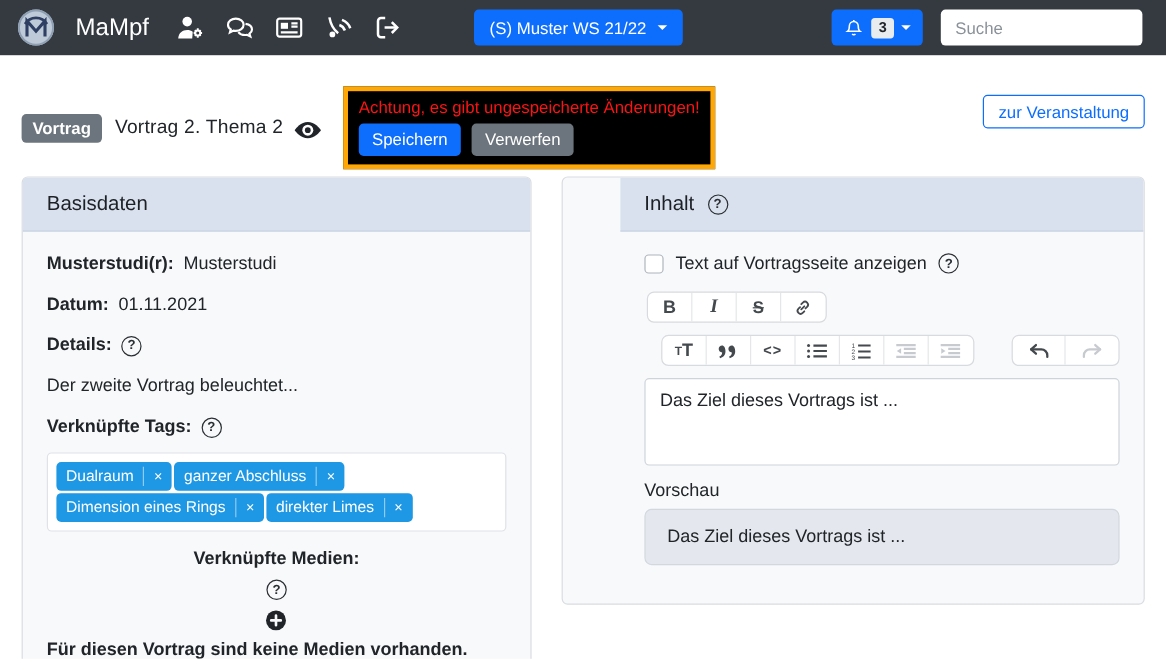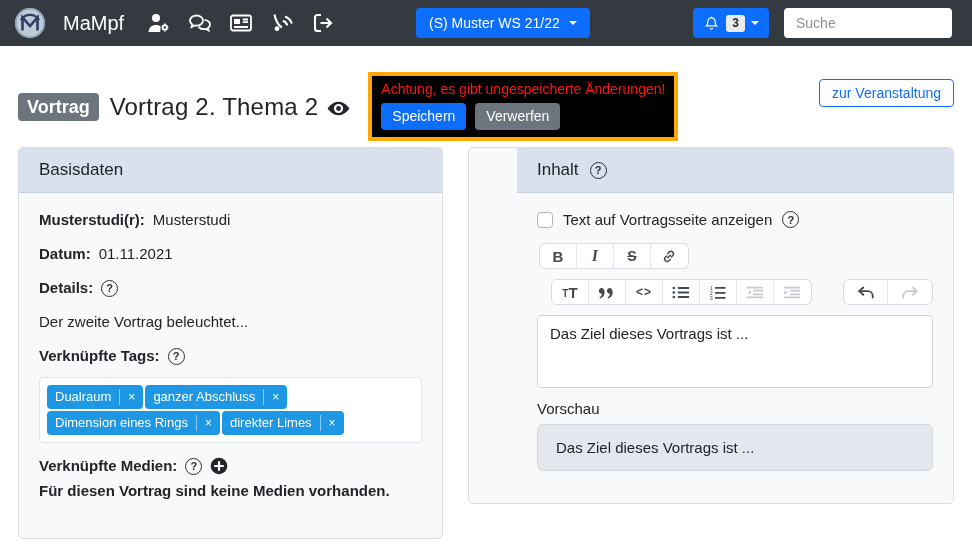--- a/index.html
+++ b/index.html
@@ -22,45 +22,45 @@
   .navbar{
     position:relative;height:46px;background:var(--navbar_dark);
     display:flex;align-items:center;padding:0 14px;
   }
   .nav-left{display:flex;align-items:center;gap:17px;}
   .logo{width:32px;height:32px;display:inline-flex;cursor:pointer;}
   .brand{color:#fff;font-size:20px;font-weight:500;margin-right:6px;cursor:pointer;}
   .nav-icon{width:24px;height:24px;display:inline-flex;cursor:pointer;}
   .nav-icon svg{width:100%;height:100%;}
   .semester-btn{
-    position:absolute;left:416px;top:8px;height:30px;
+    position:absolute;left:395px;top:8px;height:30px;
     background:var(--primary_blue);color:#fff;border:none;border-radius:4px;
     font-family:inherit;font-size:14px;padding:0 13px;display:flex;align-items:center;gap:9px;cursor:pointer;
   }
   .caret{width:0;height:0;border-left:4px solid transparent;border-right:4px solid transparent;border-top:4.5px solid #fff;display:inline-block;}
   .nav-right{position:absolute;right:20px;top:8px;display:flex;align-items:center;gap:15px;}
   .bell-btn{
     height:30px;background:var(--primary_blue);border:none;border-radius:4px;
     display:flex;align-items:center;gap:6px;padding:0 10px;cursor:pointer;
   }
   .bell-btn svg{width:17px;height:17px;}
   .notif-badge{background:#e9ecef;color:#212529;font-size:12px;font-weight:700;border-radius:3px;padding:1px 6px;line-height:15px;}
   .search{
     width:168px;height:30px;border:none;border-radius:4px;padding:0 12px;
     font-family:inherit;font-size:14px;color:#495057;background:#fff;outline:none;
   }
   .search::placeholder{color:#8a9199;}
   
   main{padding:26px 18px 0;}
   .title-row{display:flex;align-items:center;min-height:64px;}
   .type-badge{
-    background:var(--secondary_gray);color:#fff;font-weight:700;font-size:18px;
+    background:var(--secondary_gray);color:#fff;font-weight:700;font-size:14px;
     padding:5px 9px;border-radius:4px;line-height:1;
   }
-  h1.page-title{font-size:24px;font-weight:500;margin:0 8px 0 11px;color:#212529;letter-spacing:.2px;text-align:center;}
+  h1.page-title{font-size:16px;font-weight:500;margin:0 8px 0 11px;color:#212529;letter-spacing:.2px;text-align:center;}
   .eye{width:25px;height:25px;display:inline-flex;margin-top:4px;cursor:pointer;}
   .warning-box{
     margin-left:17px;border:4px solid var(--warning_border_orange);background:#000000;
     padding:4px 9px 7px;display:flex;flex-direction:column;gap:4px;
   }
   .warning-text{color:var(--warning_text_red);font-size:14px;line-height:19px;}
   .warning-actions{display:flex;gap:9px;}
   .btn{font-family:inherit;font-size:14px;border:none;border-radius:4px;padding:4px 11px;cursor:pointer;line-height:19px;}
   .btn-primary{background:var(--primary_blue);color:#fff;}
   .btn-secondary{background:var(--secondary_gray);color:#fff;}
@@ -264,21 +264,21 @@
           </span>
             <span class="tag">
             <span>Dimension eines Rings</span>
             <span class="tag-x"></span>
           </span>
             <span class="tag">
             <span>direkter Limes</span>
             <span class="tag-x"></span>
           </span>
           </div>
-        <div class="field-row" style="margin-bottom:7px;">
+        <div class="field-row" style="margin-bottom:7px;flex-direction:column;">
           <b>Verknüpfte Medien:</b>
           <span class="help"></span>
           <span class="plus-icon">
             <svg viewBox="0 0 18 18">
                 <circle cx="9" cy="9" r="8.3" fill="#212529"></circle>
                 <path d="M9 5v8M5 9h8" stroke="#f8f9fa" stroke-width="2.2" stroke-linecap="round"></path>
               </svg>
           </span>
         </div>
         <div class="field-row" style="margin-bottom:0;font-weight:bold;">Für diesen Vortrag sind keine Medien vorhanden.</div>

